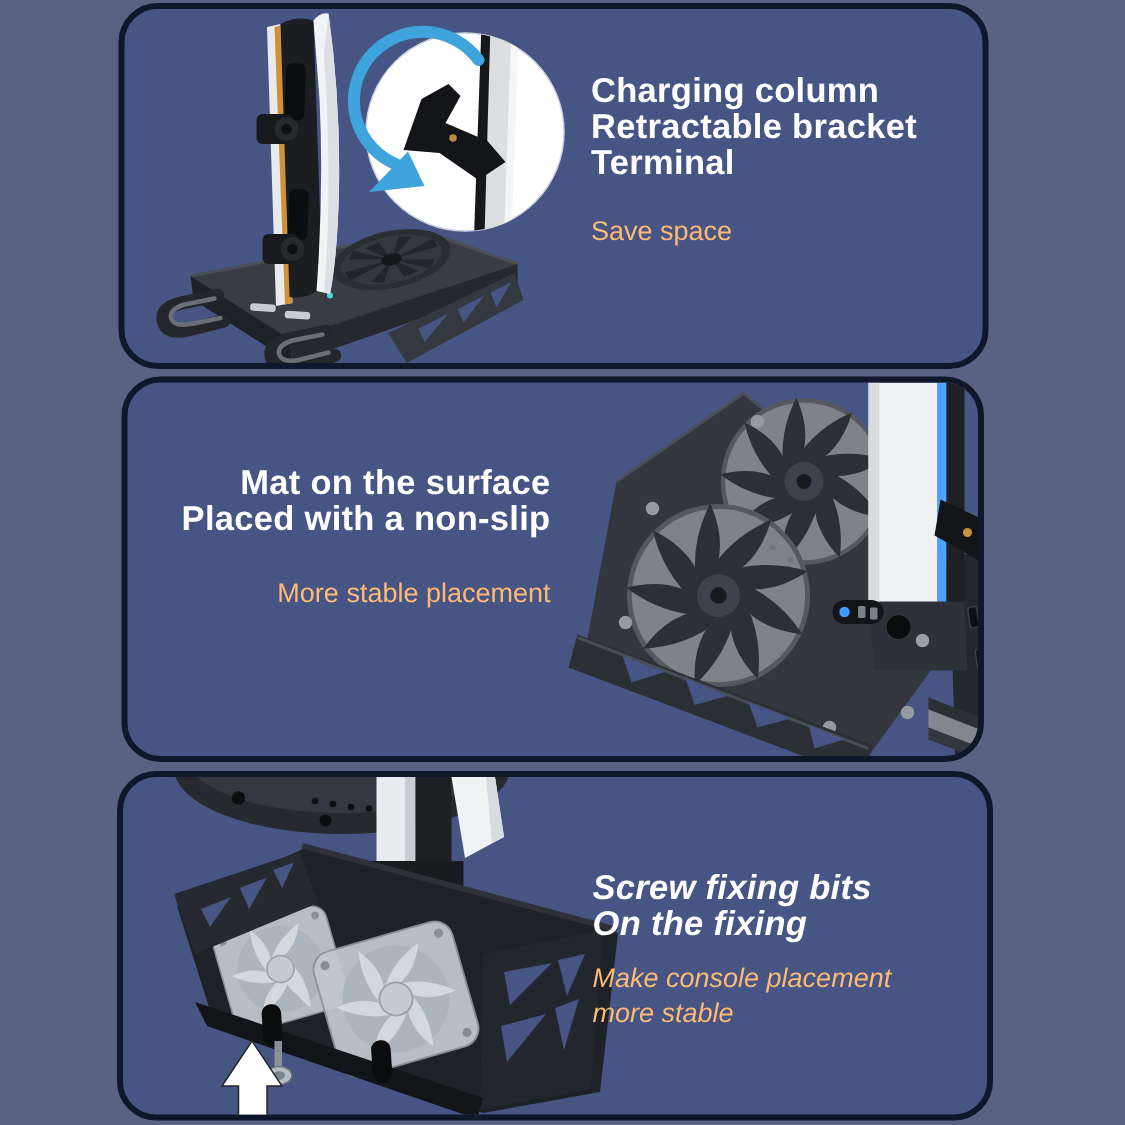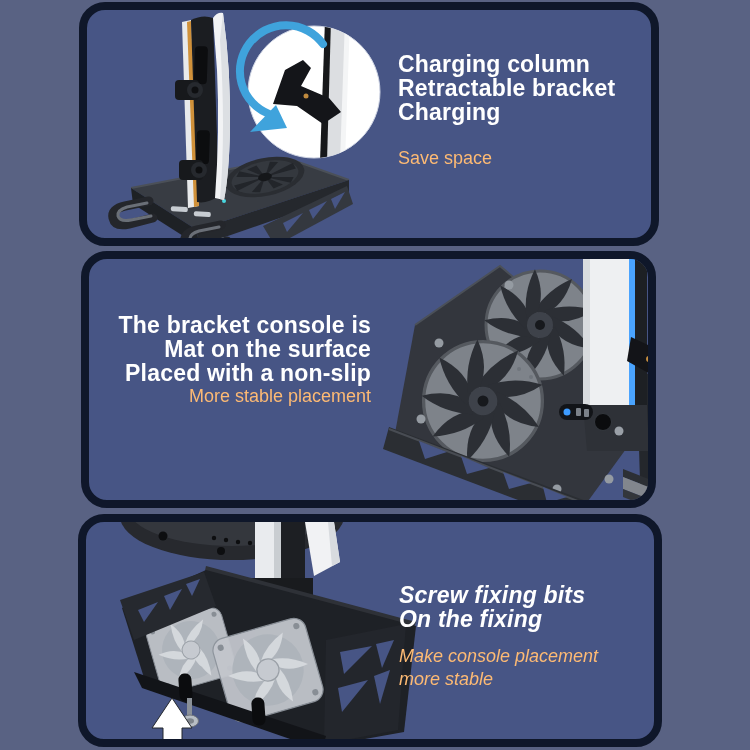--- a/index.html
+++ b/index.html
@@ -4,36 +4,36 @@
 <style>
   html,body{margin:0;padding:0;overflow:hidden;}
   body{
     width:750px;height:750px;position:relative;
     background:#596283;
     font-family:"Liberation Sans", sans-serif;
   }
   .panel{
     position:absolute;
     background:#475585;
-    border:8px solid #0f172a;
+    border:4px solid #0f172a;
     border-radius:26px;
     box-sizing:border-box;
     overflow:hidden;
   }
   #panel-charging{left:79px;top:2px;width:580px;height:244px;}
   #panel-bracket{left:81px;top:251px;width:575px;height:257px;}
   #panel-screws{left:78px;top:514px;width:584px;height:233px;font-style:italic;}
   .panel svg{position:absolute;left:0;top:0;}
   .txt{position:absolute;z-index:5;}
   .h{font-size:23px;line-height:24px;font-weight:bold;color:#ffffff;letter-spacing:.2px;}
   .sub{font-size:18px;line-height:23px;color:#fdba74;}
   .t1{left:311px;top:42px;}
   .t1 .sub{margin-top:23px;}
   .t2{left:18px;top:54px;width:264px;text-align:right;}
-  .t2 .sub{}
+  .t2 .sub{margin-top:27px;}
   .t3{left:313px;top:61px;}
   .t3 .sub{margin-top:14px;width:240px;}
 </style>
 </head>
 <body>
 
 <div class="panel" id="panel-charging">
   <svg width="580" height="244" viewBox="0 0 580 244">
     <defs>
       <clipPath id="insetClip">
@@ -107,21 +107,21 @@
       </g>
       <path d="M236,34 A46,46 0 1 0 182,104" fill="none" stroke="#3fa3dc" stroke-width="8" stroke-linecap="round"></path>
       <polygon points="163,122 189,95 200,118" fill="#3fa3dc"></polygon>
     </g>
   </svg>
 
   <div class="txt t1">
     <div class="h">
       <div>Charging column</div>
       <div>Retractable bracket</div>
-      <div>Charging</div>
+      <div>Terminal</div>
     </div>
     <div class="sub">Save space</div>
   </div>
 </div>
 
 <div class="panel" id="panel-bracket">
   <svg width="575" height="257" viewBox="0 0 575 257">
     <defs>
       <path id="blade2" d="M2,-10 Q24,-18 32,-46 Q8,-36 -6,-14 Z"></path>
     </defs>
@@ -217,21 +217,20 @@
 
     <g>
       <polygon points="534,210 575,226 575,234 534,218" fill="#2c2f34"></polygon>
       <polygon points="534,218 575,234 575,246 534,230" fill="#82868d"></polygon>
       <polygon points="534,230 575,246 575,254 534,238" fill="#33363b"></polygon>
     </g>
   </svg>
 
   <div class="txt t2">
     <div class="h">
-      <div>The bracket console is</div>
       <div>Mat on the surface</div>
       <div>Placed with a non-slip</div>
     </div>
     <div class="sub">More stable placement</div>
   </div>
 </div>
 
 <div class="panel" id="panel-screws">
   <svg width="584" height="233" viewBox="0 0 584 233">
 

